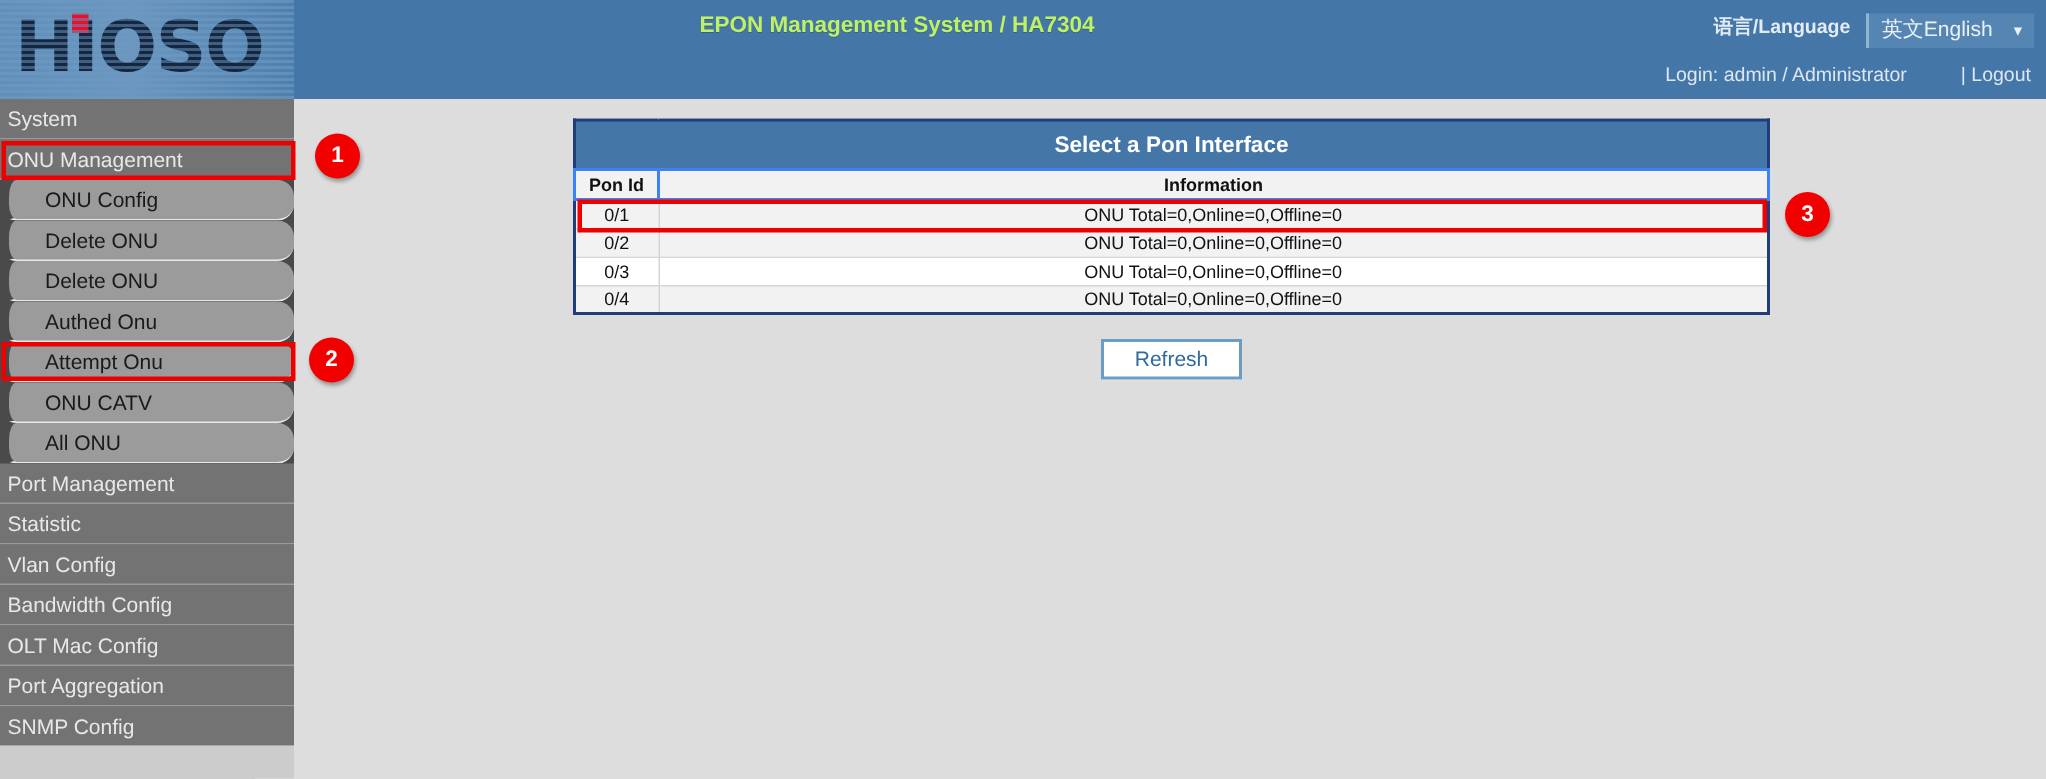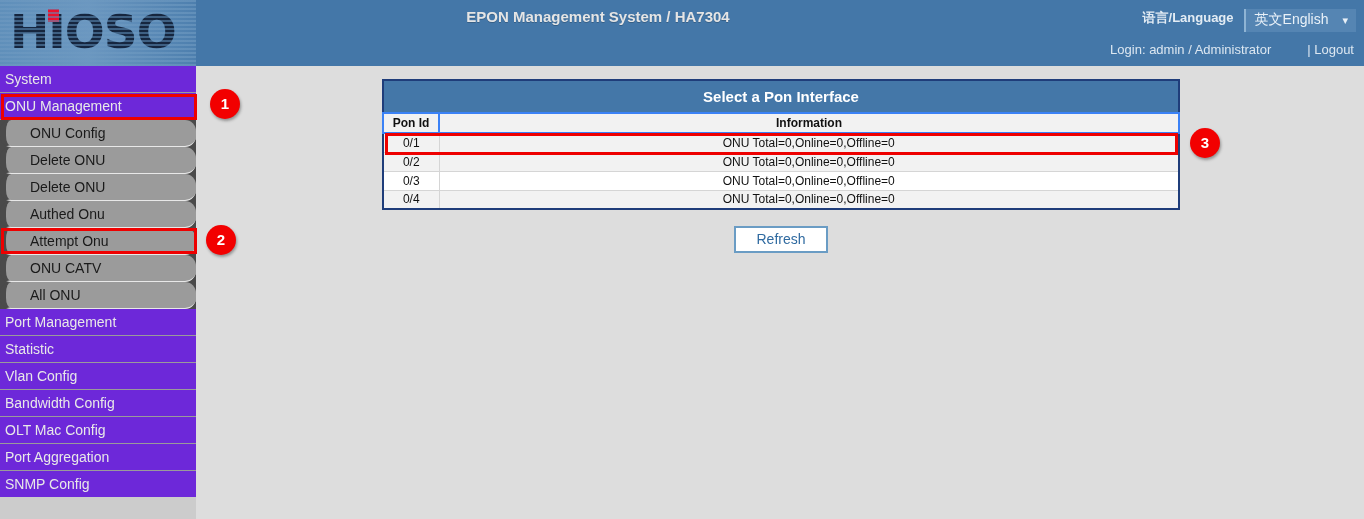--- a/index.html
+++ b/index.html
@@ -48,21 +48,21 @@
   }
   #logo-dot {
     position: absolute; left: 48px; top: 9px;
     width: 11px; height: 13px;
     background: #e8112d;
   }
   #app-title {
     position: absolute; left: 0; top: 8px; width: 1196px;
     text-align: center;
     font-size: 15px; font-weight: bold;
-    color: #e5e5e5;
+    color: #bef264;
     text-shadow: 0 1px 0 rgba(0,0,0,0.2);
   }
   #lang-wrap {
     position: absolute; right: 8px; top: 9px;
     display: flex; align-items: flex-start; gap: 10px;
   }
   #lang-label {
     font-size: 13px; font-weight: bold; color: #e3ecf4;
   }
   #lang-select {
@@ -84,21 +84,21 @@
 
   
   #sidebar {
     position: absolute; left: 0; top: 66px;
     width: 196px; height: 431px;
     background: #4a4a4a;
   }
   .menu-top {
     position: relative;
     height: 27px; line-height: 27px;
-    background: #6d28d9;
+    background: #737373;
     color: #e8e8e8;
     font-size: 14px;
     padding-left: 5px;
     border-bottom: 1px solid #9a9a9a;
     cursor: pointer;
     white-space: nowrap;
   }
   .menu-sub {
     position: relative;
     height: 27px; line-height: 27px;

